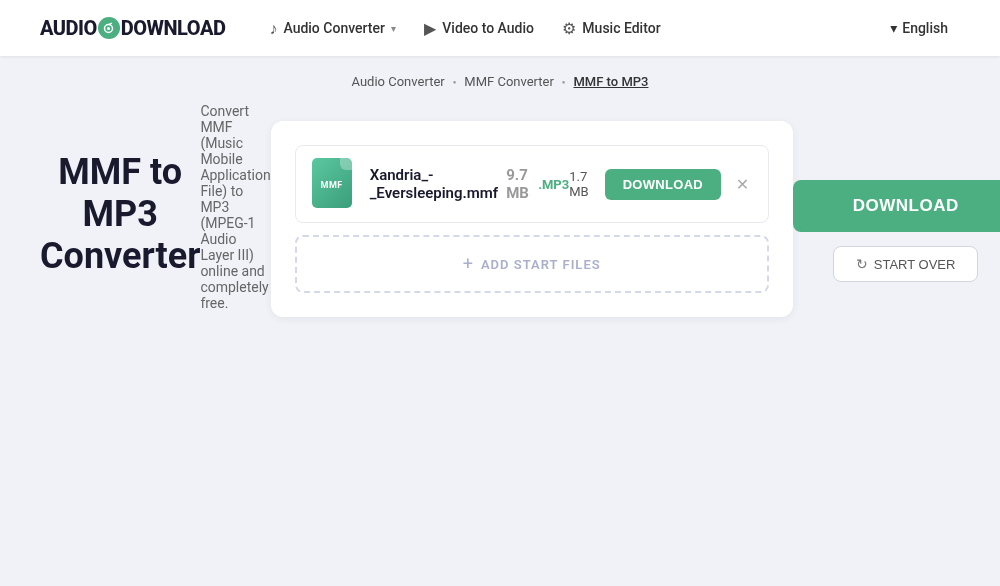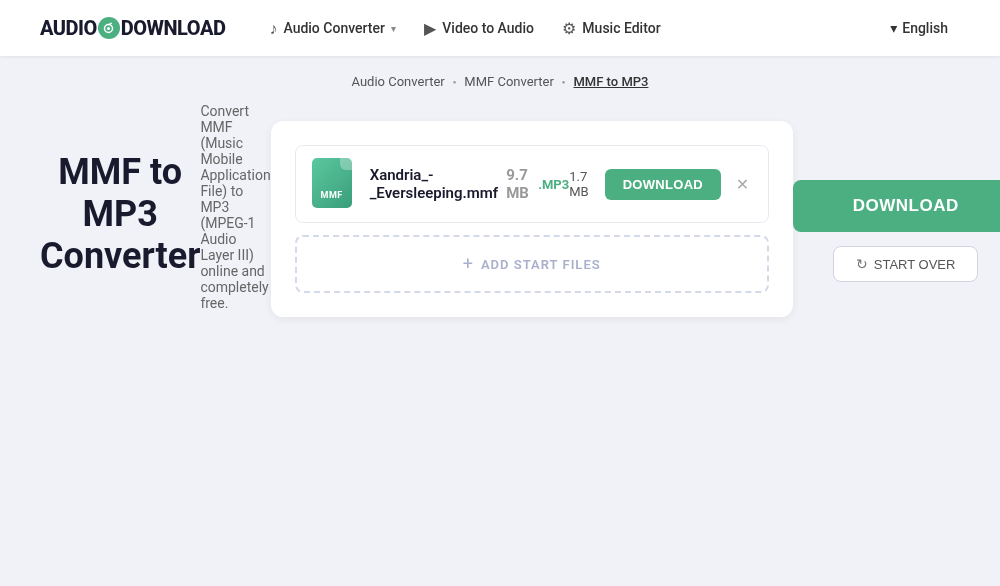--- a/index.html
+++ b/index.html
@@ -162,21 +162,21 @@
       position: relative;
     }
     .file-icon-bg {
       width: 40px;
       height: 50px;
       background: linear-gradient(135deg, #5bc8a0, #3a9e7a);
       border-radius: 5px;
       display: flex;
       align-items: flex-end;
       justify-content: center;
-      padding-bottom: 8px;
+      padding-bottom: 18px;
       position: relative;
     }
     .file-icon-bg::before {
       content: '';
       position: absolute;
       top: 0; right: 0;
       width: 12px; height: 12px;
       background: rgba(255,255,255,0.3);
       border-bottom-left-radius: 6px;
     }

